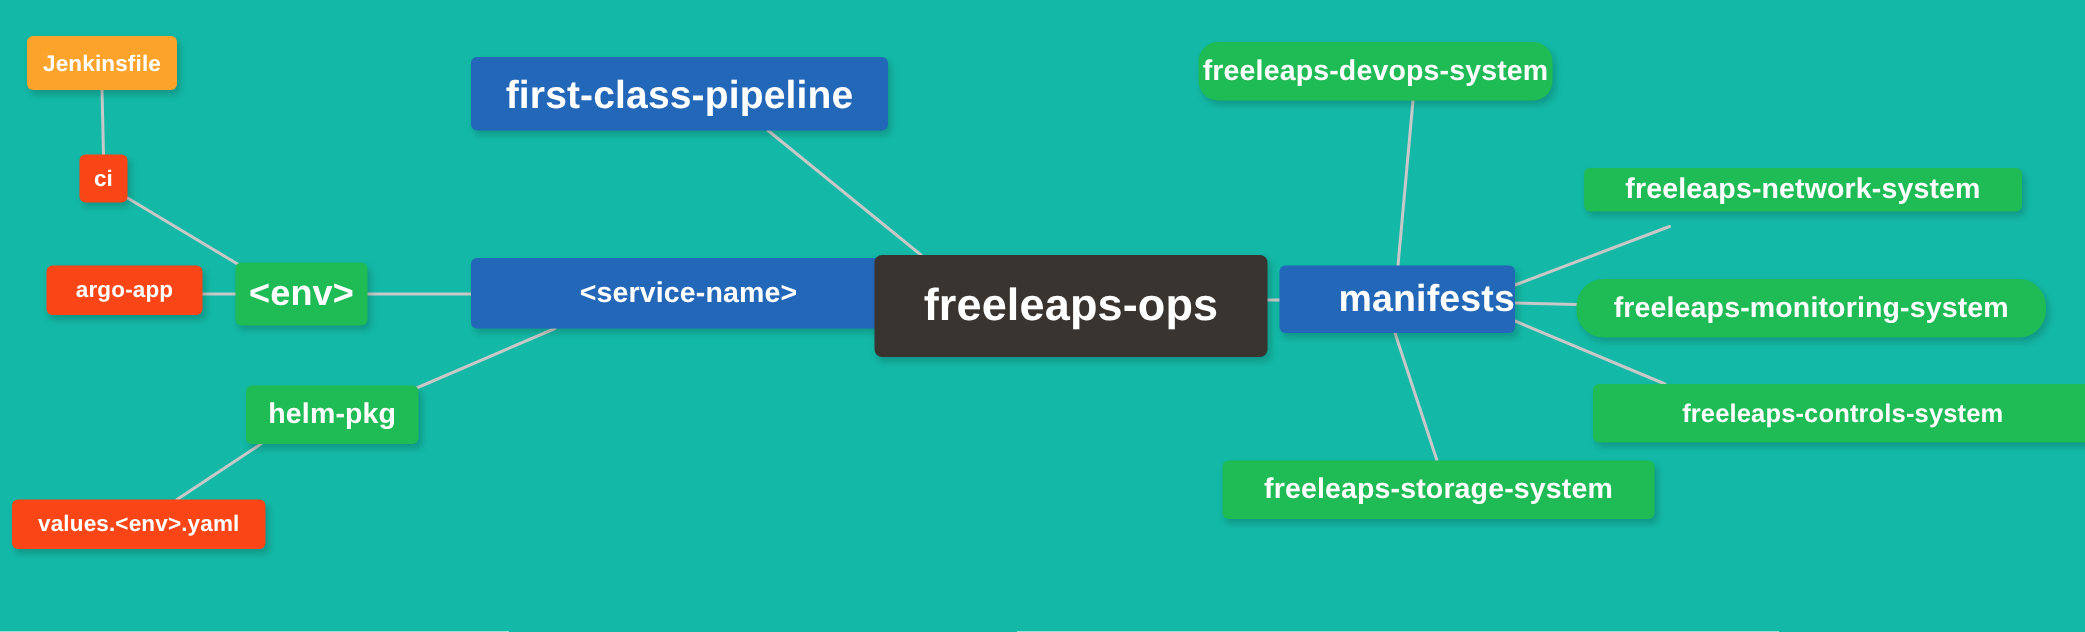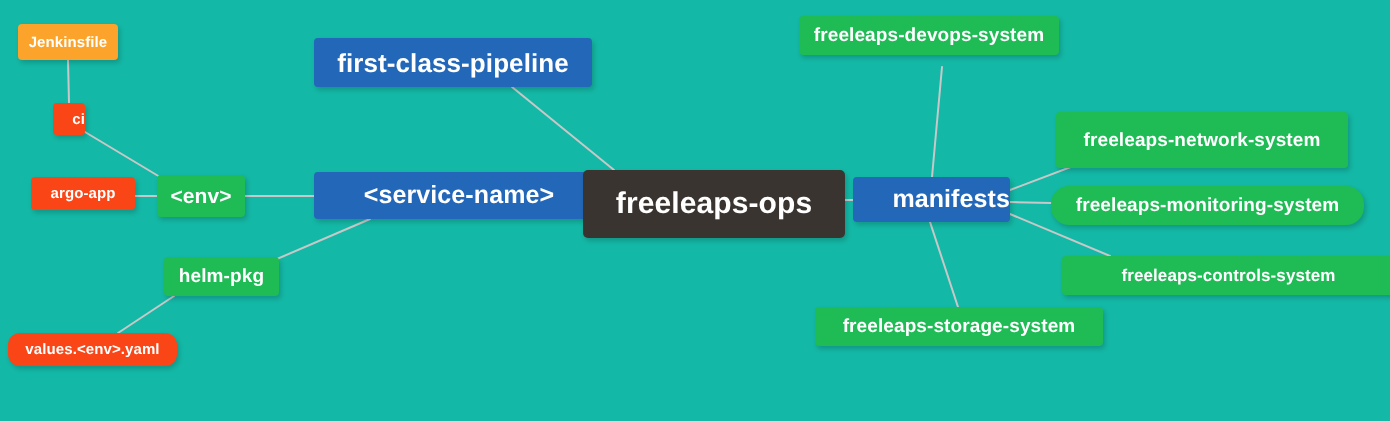--- a/index.html
+++ b/index.html
@@ -66,51 +66,51 @@
       <line x1="942" y1="67" x2="932" y2="177" stroke="#c8c8c8" stroke-width="2" stroke-linecap="round"></line>
       <line x1="1010" y1="190" x2="1113" y2="151" stroke="#c8c8c8" stroke-width="2" stroke-linecap="round"></line>
       <line x1="1010" y1="202" x2="1051" y2="203" stroke="#c8c8c8" stroke-width="2" stroke-linecap="round"></line>
       <line x1="1010" y1="214" x2="1110" y2="256" stroke="#c8c8c8" stroke-width="2" stroke-linecap="round"></line>
       <line x1="930" y1="222" x2="958" y2="307" stroke="#c8c8c8" stroke-width="2" stroke-linecap="round"></line>
     </svg>
   <div id="node-layer">
       <div class="node orange" style="left: 18px; top: 24px; width: 100px; height: 36px; font-size: 15px;">
         <span>Jenkinsfile</span>
       </div>
-      <div class="node red" style="left: 53px; top: 103px; width: 32px; height: 32px; font-size: 15px; justify-content: flex-end;">
+      <div class="node red" style="left: 53px; top: 103px; width: 32px; height: 32px; font-size: 15px;">
         <span>ci</span>
       </div>
       <div class="node red" style="left: 31px; top: 177px; width: 104px; height: 33px; font-size: 15px;">
         <span>argo-app</span>
       </div>
-      <div class="node green" style="left: 157px; top: 175px; width: 88px; height: 42px; font-size: 21px;">
+      <div class="node green" style="left: 157px; top: 175px; width: 88px; height: 42px; font-size: 24px;">
         <span>&lt;env&gt;</span>
       </div>
       <div class="node green" style="left: 164px; top: 257px; width: 115px; height: 39px; font-size: 19px;">
         <span>helm-pkg</span>
       </div>
-      <div class="node red" style="left: 8px; top: 333px; width: 169px; height: 33px; font-size: 15px; border-radius: 12px;">
+      <div class="node red" style="left: 8px; top: 333px; width: 169px; height: 33px; font-size: 15px;">
         <span>values.&lt;env&gt;.yaml</span>
       </div>
       <div class="node blue" style="left: 314px; top: 38px; width: 278px; height: 49px; font-size: 26px;">
         <span>first-class-pipeline</span>
       </div>
-      <div class="node blue" style="left: 314px; top: 172px; width: 290px; height: 47px; font-size: 25px;">
+      <div class="node blue" style="left: 314px; top: 172px; width: 290px; height: 47px; font-size: 19px;">
         <span>&lt;service-name&gt;</span>
       </div>
       <div class="node root" style="left: 583px; top: 170px; width: 262px; height: 68px; font-size: 30px; text-align: right;">
         <span>freeleaps-ops</span>
       </div>
       <div class="node blue" style="left: 853px; top: 177px; width: 157px; height: 45px; font-size: 25px; justify-content: flex-end;">
         <span>manifests</span>
       </div>
-      <div class="node green" style="left: 799px; top: 16px; width: 260px; height: 39px; font-size: 19px;">
+      <div class="node green" style="left: 799px; top: 28px; width: 236px; height: 39px; font-size: 19px; border-radius: 13px;">
         <span>freeleaps-devops-system</span>
       </div>
-      <div class="node green" style="left: 1056px; top: 112px; width: 292px; height: 56px; font-size: 19px;">
+      <div class="node green" style="left: 1056px; top: 112px; width: 292px; height: 29px; font-size: 19px;">
         <span>freeleaps-network-system</span>
       </div>
       <div class="node green" style="left: 1051px; top: 186px; width: 313px; height: 39px; font-size: 19px; border-radius: 18px;">
         <span>freeleaps-monitoring-system</span>
       </div>
       <div class="node green" style="left: 1062px; top: 256px; width: 333px; height: 39px; font-size: 17px;">
         <span>freeleaps-controls-system</span>
       </div>
       <div class="node green" style="left: 815px; top: 307px; width: 288px; height: 39px; font-size: 19px;">
         <span>freeleaps-storage-system</span>

